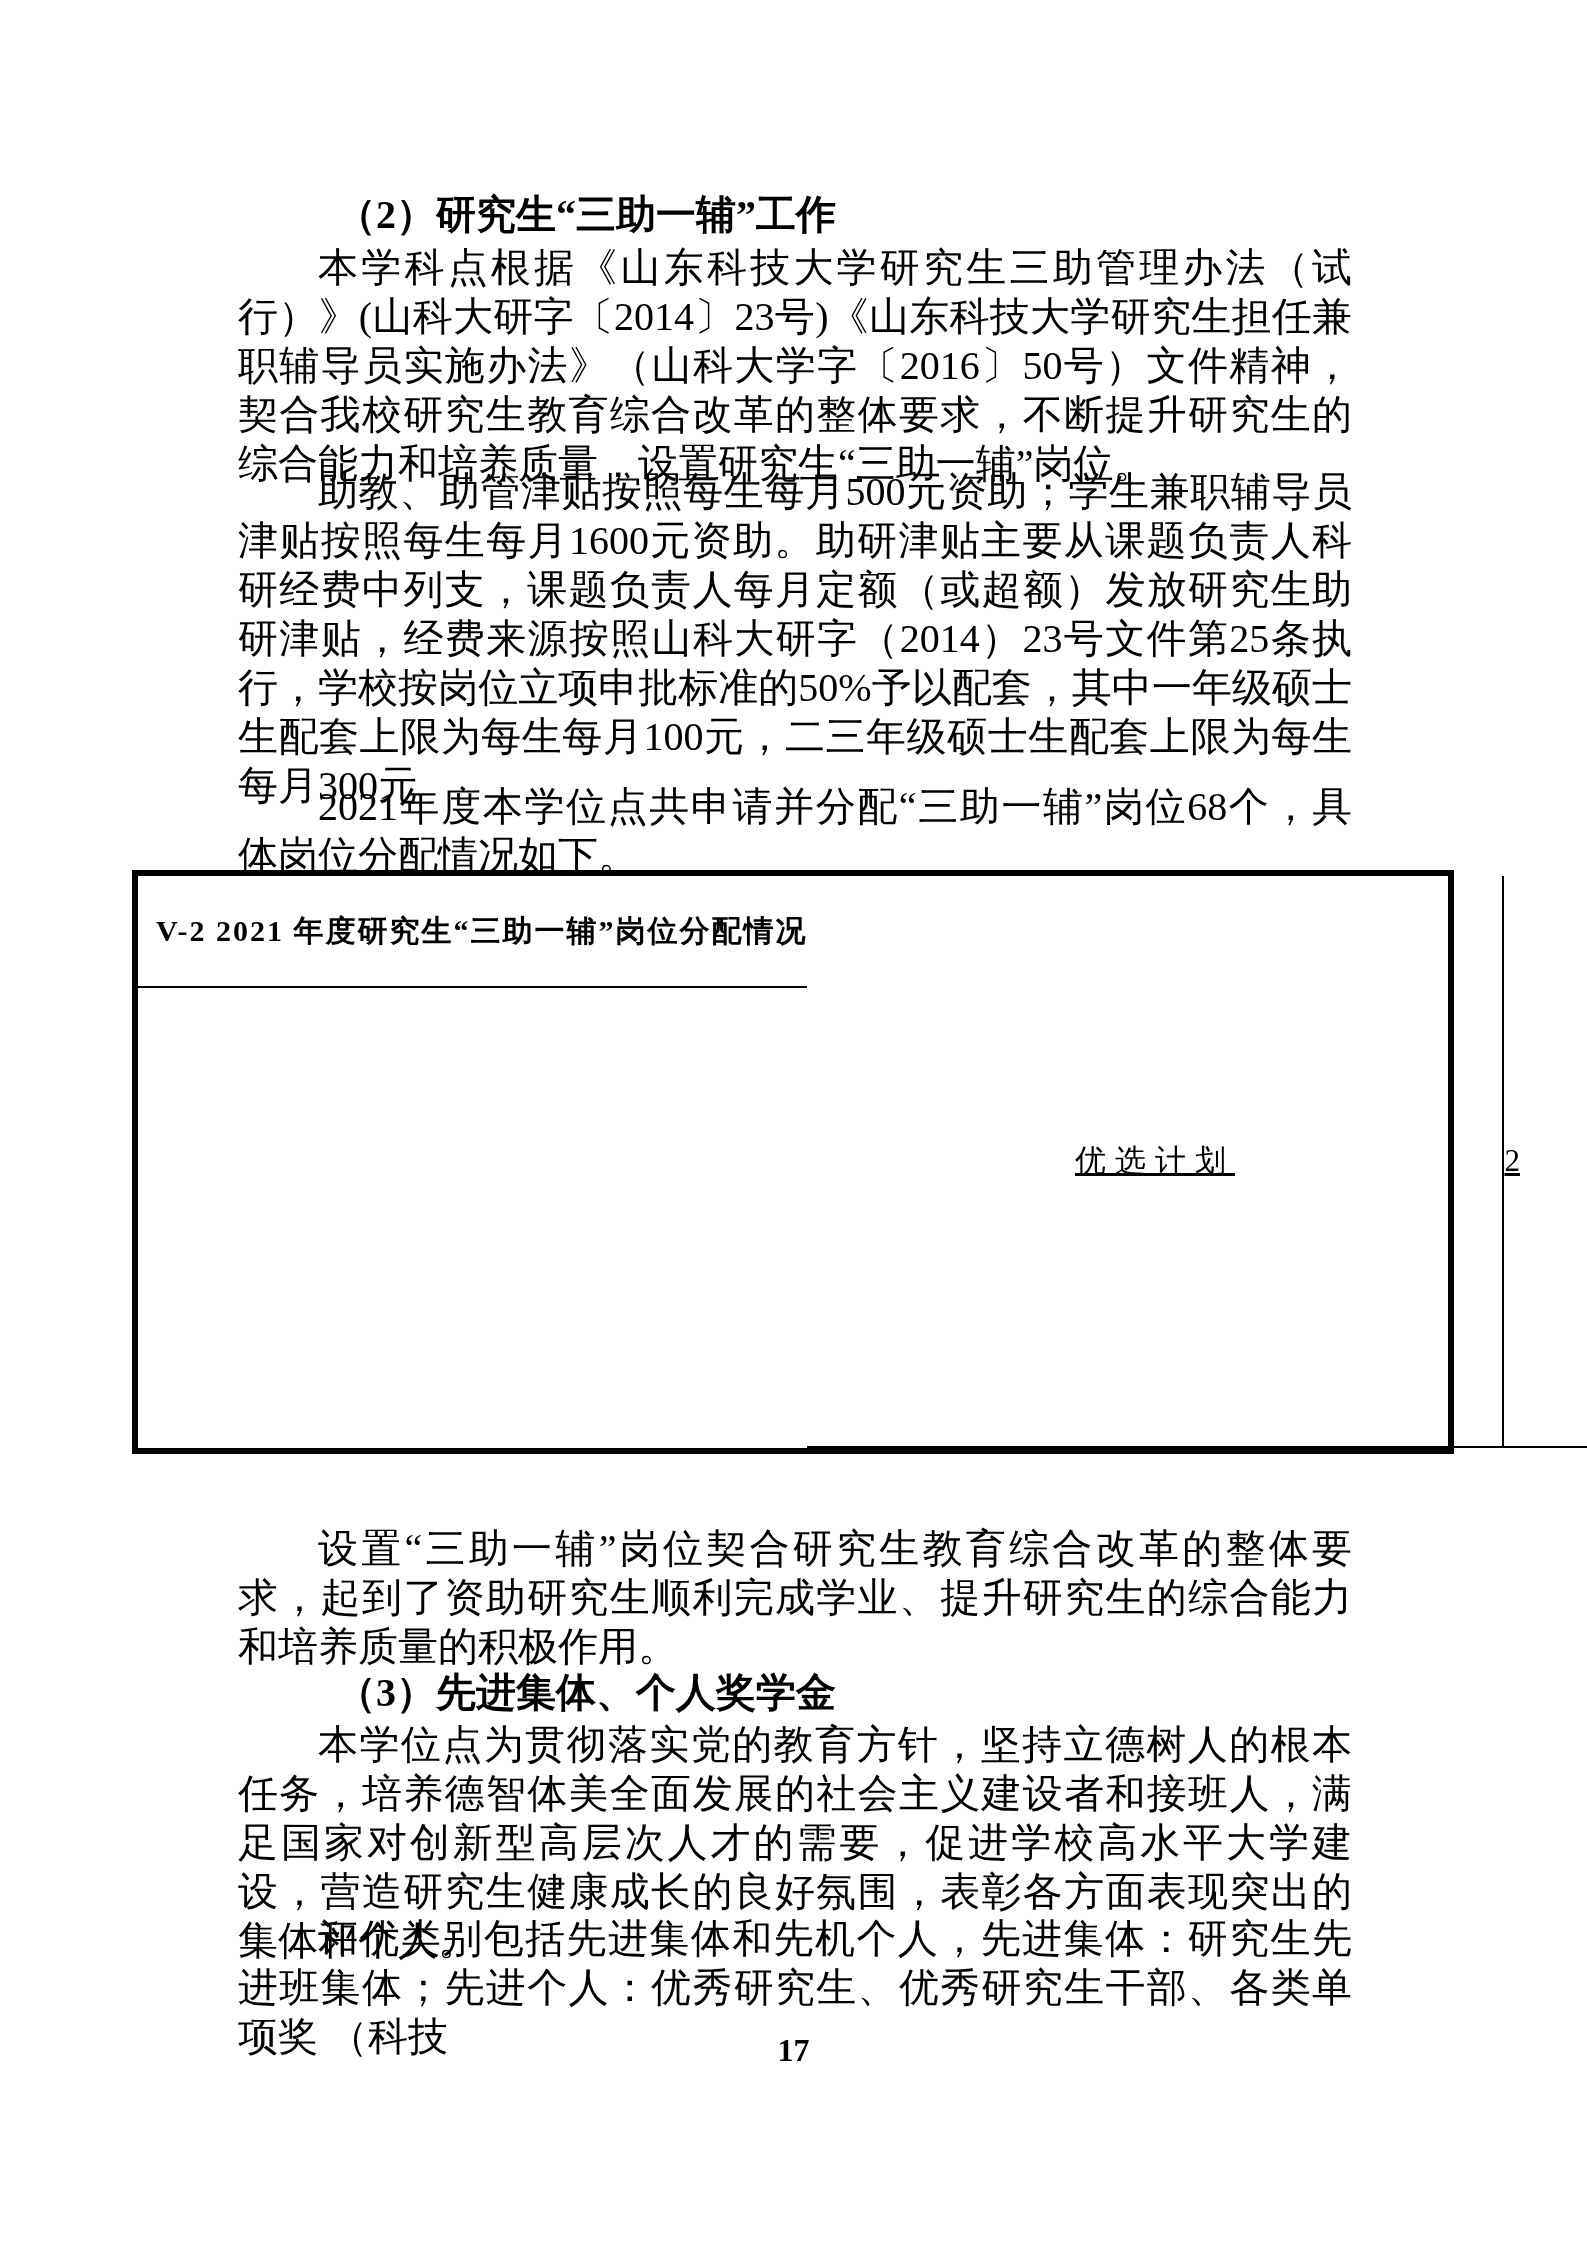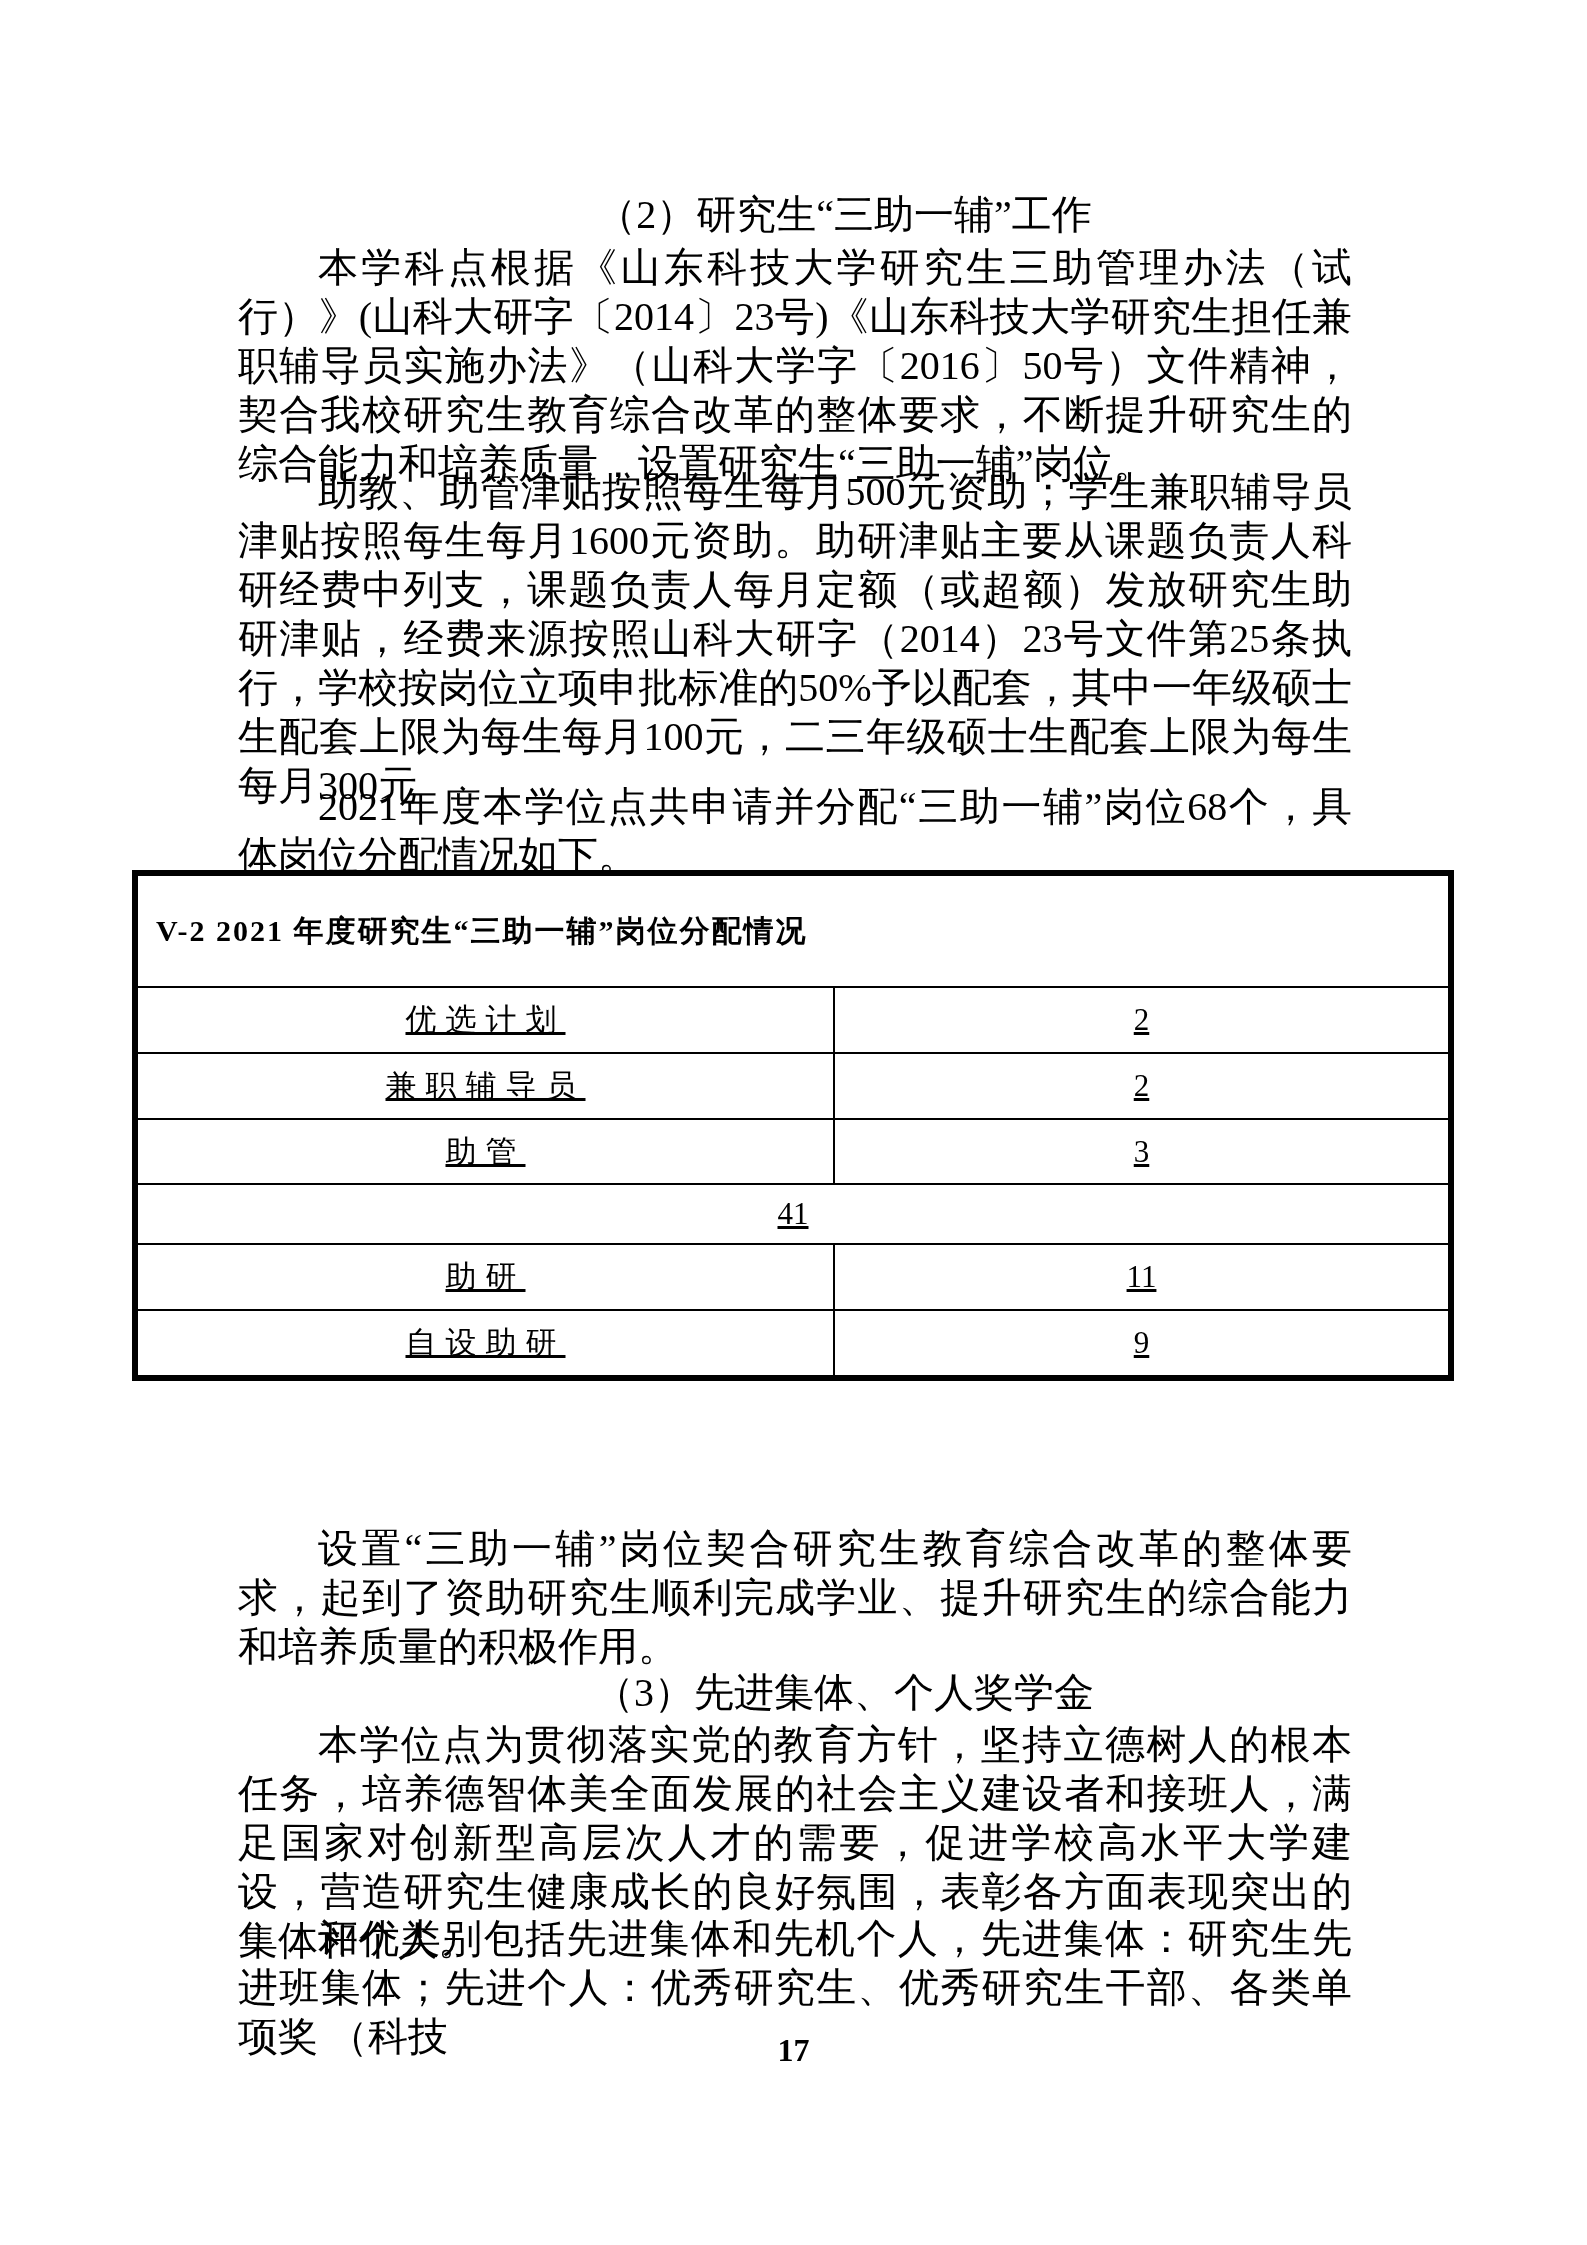--- a/index.html
+++ b/index.html
@@ -22,34 +22,33 @@
     width: 1114px;
     font-size: 40px;
     line-height: 49px;
     text-align: justify;
     text-justify: inter-ideograph;
   }
   .para {
     text-indent: 80px;
   }
   .heading {
-    font-weight: normal;
+    font-weight: bold;
     text-indent: 98px;
-    text-align: center;
+    text-align: left;
   }
   .alloc-table {
     position: absolute;
     left: 132px;
     top: 870px;
     width: 1322px;
-    height: 511px;
+    height: 584px;
     box-sizing: border-box;
     border: 6px solid #000000;
     display: flex;
-    flex-direction: column;
     background: #ffffff;
   }
   .alloc-table .title-row {
     height: 112px;
     flex: none;
     display: flex;
     align-items: center;
     padding-left: 18px;
     font-weight: bold;
     font-size: 30px;

